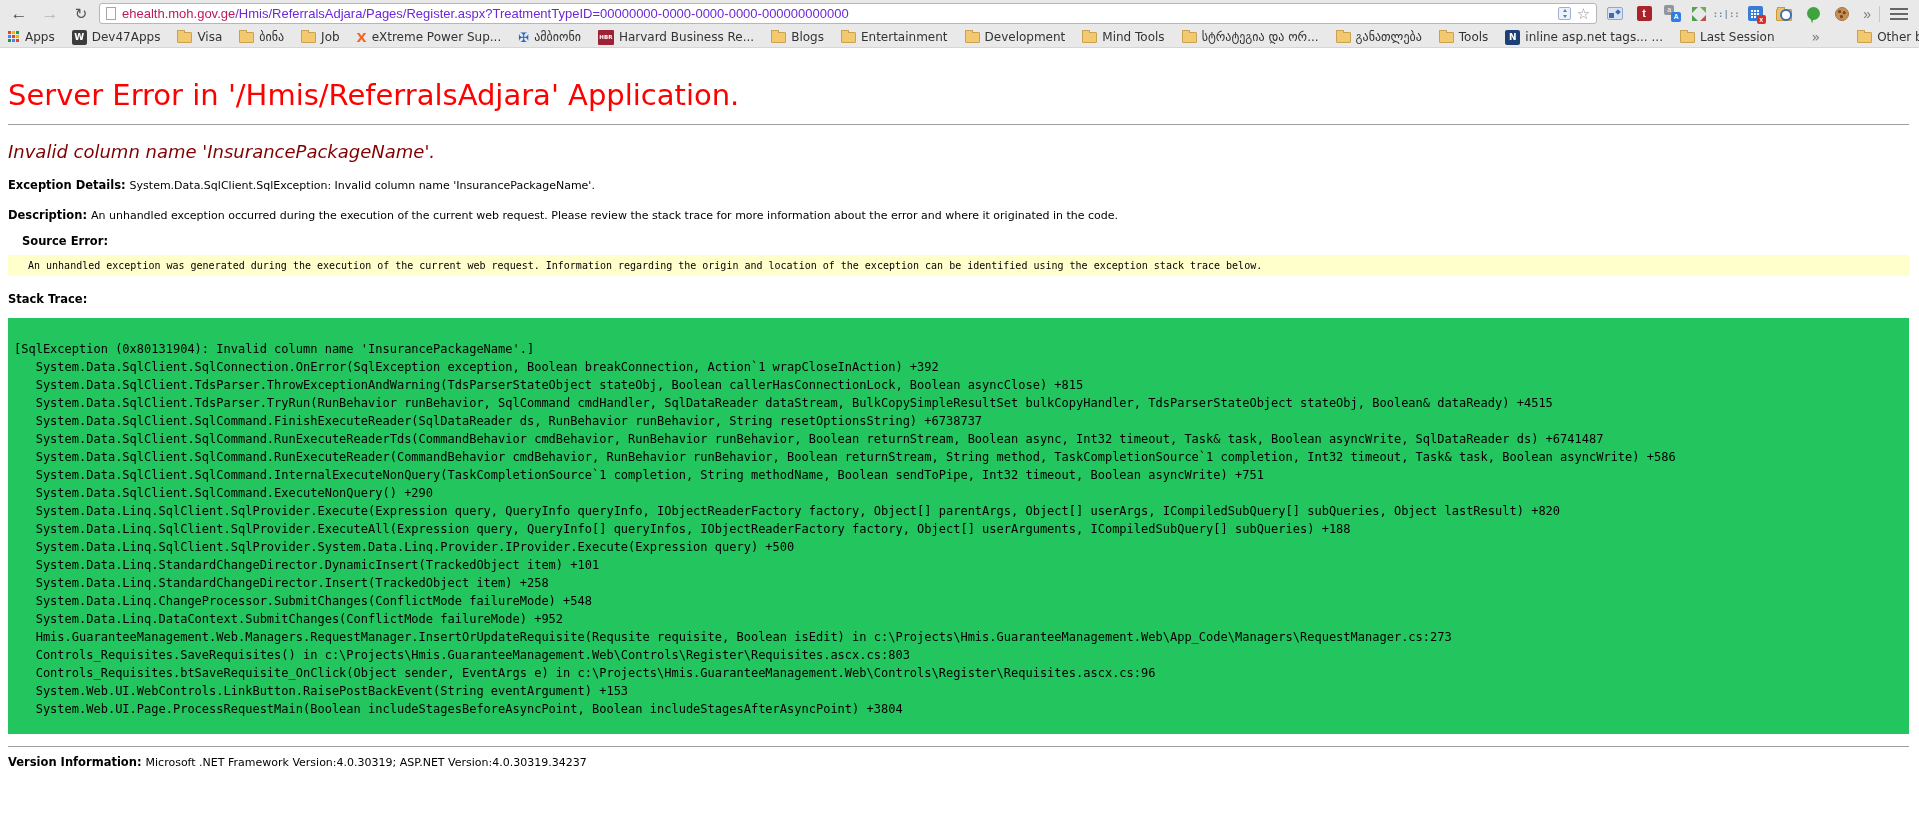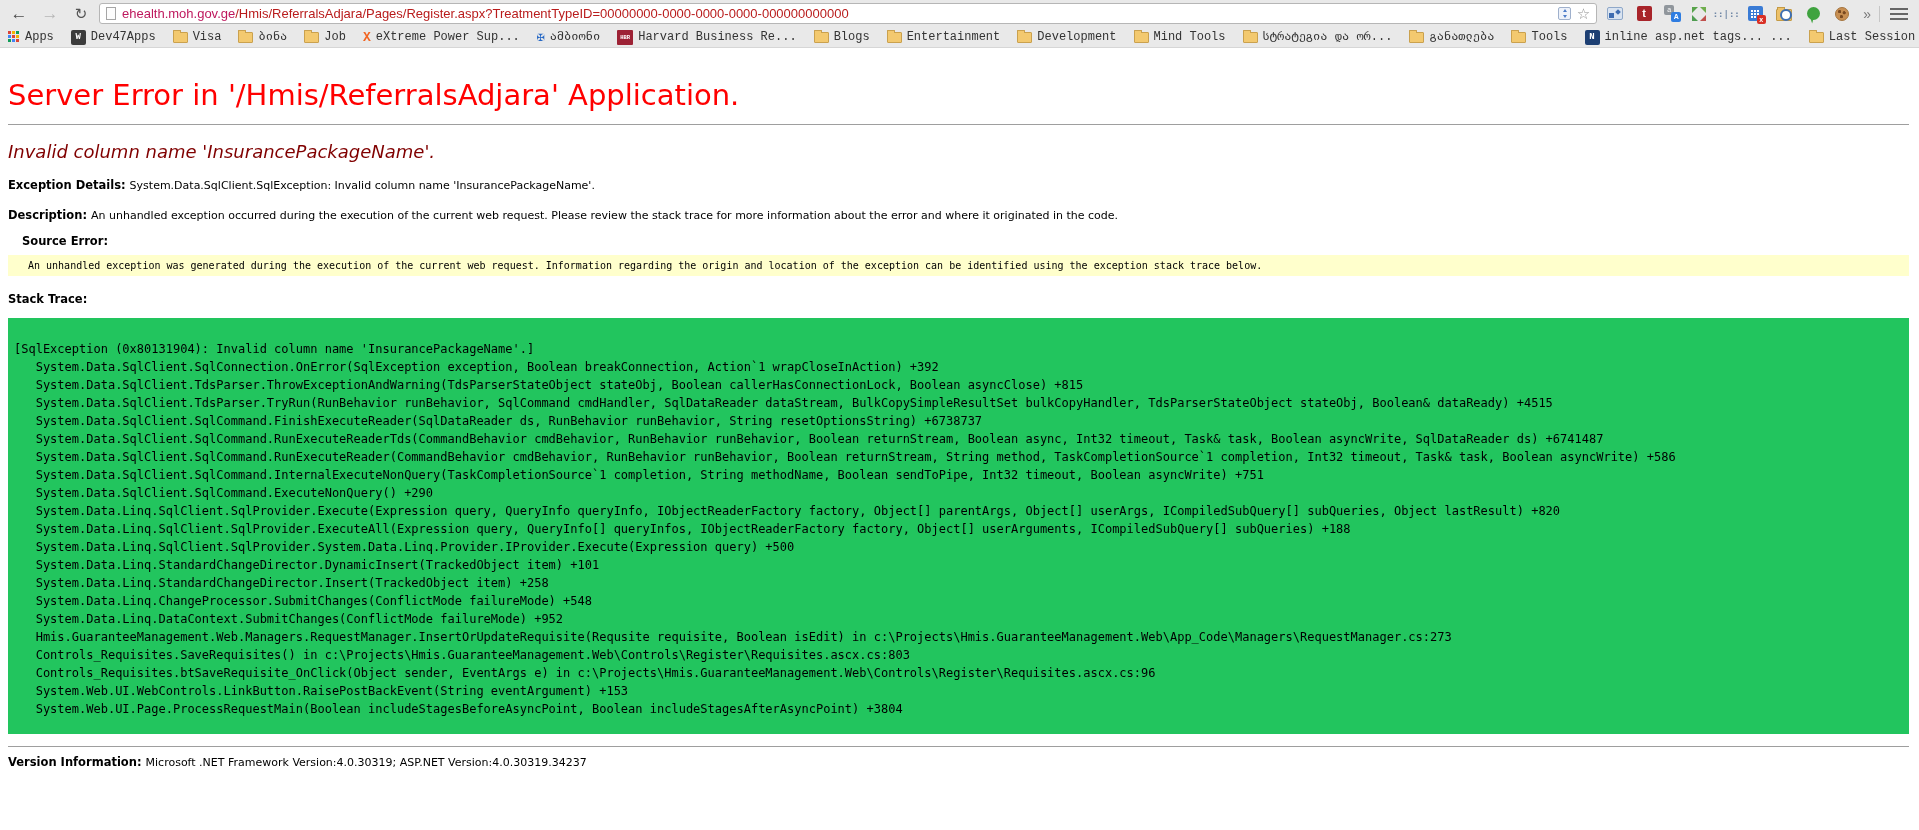--- a/index.html
+++ b/index.html
@@ -25,21 +25,21 @@
 
   .omnibox {
     flex: 1; height: 21px; background: #fff;
     border: 1px solid #b6b6b6; border-radius: 3px;
     display: flex; align-items: center; gap: 6px; padding: 0 6px;
     font-size: 13px; white-space: nowrap; overflow: hidden;
   }
   .page-ico { width: 10px; height: 13px; background: #fdfdfd; border: 1px solid #a6a6a6; flex: 0 0 auto; }
   .url { overflow: hidden; text-overflow: ellipsis; flex: 0 1 auto; }
   .url .host { color: #be185d; }
-  .url .path { color: #b91c1c; }
+  .url .path { color: #6d28d9; }
   .omni-spacer { flex: 1; }
   .mover-ico { width: 13px; height: 13px; border: 1px solid #9fb0cc; background: #eef2fa; border-radius: 2px; position: relative; flex: 0 0 auto; }
   .mover-ico::before { content:""; position:absolute; top:1px; left:4px; border-left:2px solid transparent; border-right:2px solid transparent; border-bottom:3px solid #4d7cc9; }
   .mover-ico::after  { content:""; position:absolute; bottom:1px; left:4px; border-left:2px solid transparent; border-right:2px solid transparent; border-top:3px solid #4d7cc9; }
   .star { font-size: 15px; color: #929292; line-height: 1; flex: 0 0 auto; }
 
   .ext-area { display: flex; align-items: center; gap: 11px; padding: 0 4px; }
   .ext { width: 18px; height: 18px; display: flex; align-items: center; justify-content: center; position: relative; }
 
   .e-shot { width: 16px; height: 13px; background:#d9e3f0; border:1px solid #8fa8c9; border-radius:2px; position:relative; }
@@ -78,21 +78,21 @@
   .menu-ico::before { content:""; position:absolute; top:1px; left:1px; width:18px; height:2px; background:#666;
     box-shadow: 0 5px #666, 0 10px #666; }
 
   
   .bookmarks {
     height: 20px; display: flex; align-items: center;
     padding: 0 8px; gap: 17px; font-size: 12px; color: #333;
     font-family: "DejaVu Sans", sans-serif;
     white-space: nowrap; overflow: hidden;
   }
-  .bm { display: flex; align-items: center; gap: 5px; font-family: Liberation Mono, monospace; }
+  .bm { display: flex; align-items: center; gap: 5px; }
   .bm-label { line-height: 20px; }
   .bm-spacer { flex: 1; }
 
   .i-folder { width:15px; height:11px; background:#f3c96f; border:1px solid #caa14e; border-radius:1px; position:relative; margin-top:1px; flex:0 0 auto; }
   .i-folder::before { content:""; position:absolute; top:-3px; left:-1px; width:6px; height:2px; background:#f3c96f; border:1px solid #caa14e; border-bottom:none; border-radius:1px 1px 0 0; }
   .i-apps { width:12px; height:12px; position:relative; flex:0 0 auto; }
   .i-apps::before { content:""; position:absolute; top:0; left:0; width:3px; height:3px; background:#db4437;
     box-shadow: 4px 0 #f4b400, 8px 0 #0f9d58, 0 4px #4285f4, 4px 4px #db4437, 8px 4px #f4b400, 0 8px #0f9d58, 4px 8px #4285f4, 8px 8px #db4437; }
   .i-dev47 { width:15px; height:15px; background:#3c3c3c; border-radius:2px; color:#fff; font-size:9px; font-weight:bold; line-height:15px; text-align:center; flex:0 0 auto; }
   .i-x { color:#f26522; font-size:13px; font-weight:bold; line-height:15px; }

